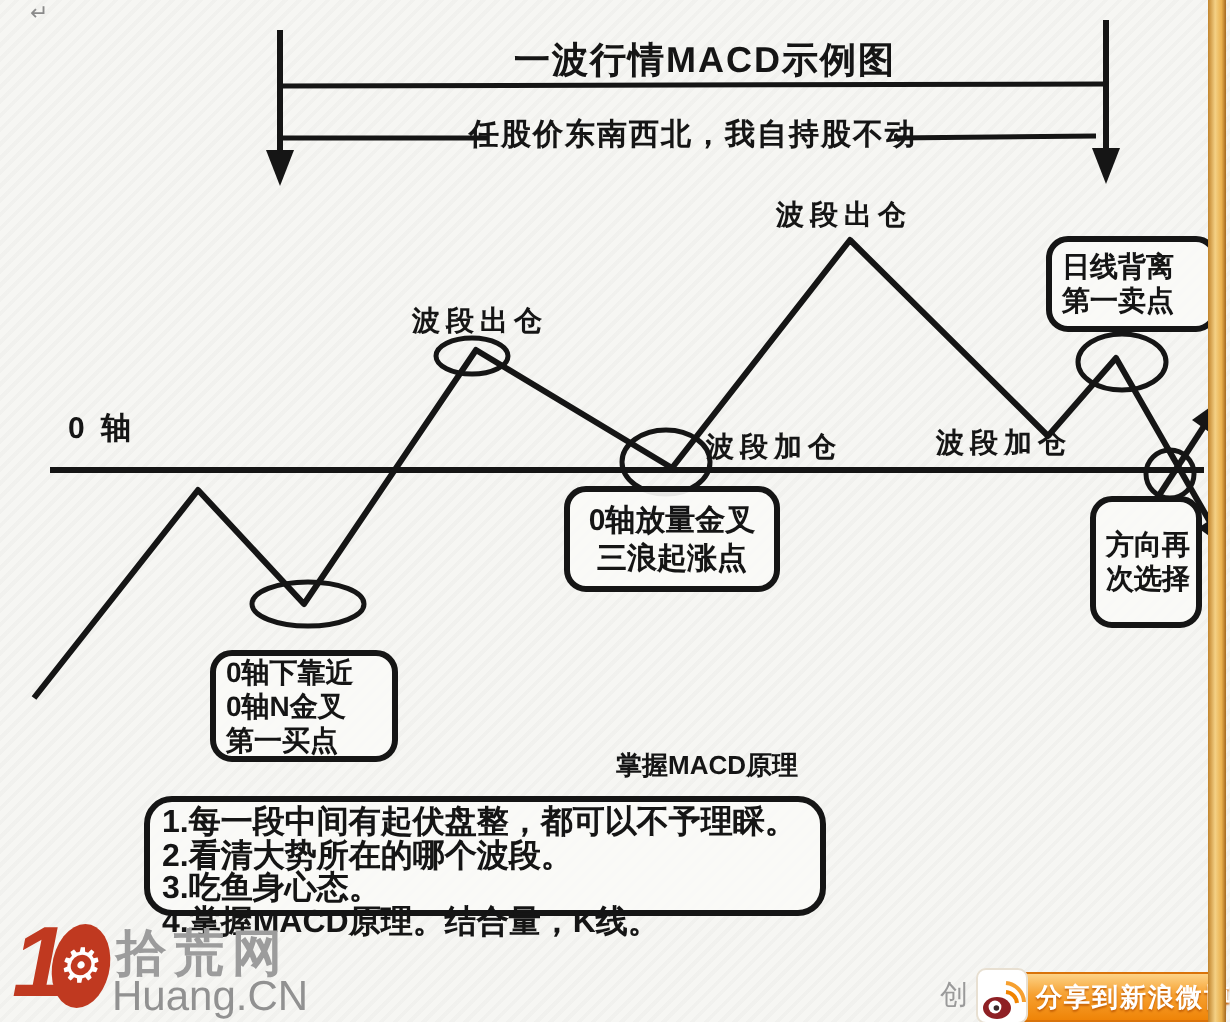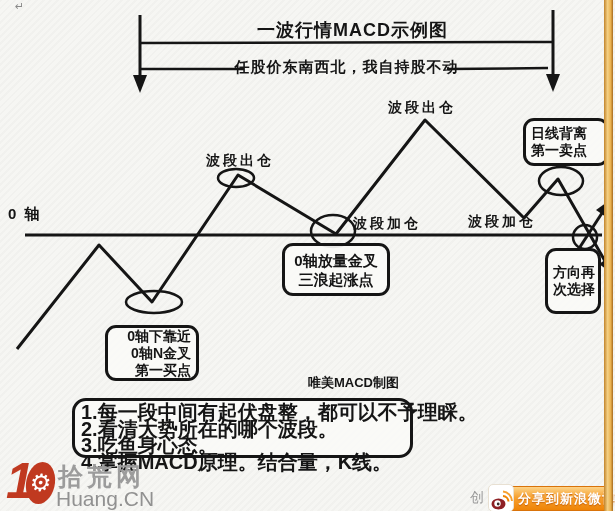--- a/index.html
+++ b/index.html
@@ -11,43 +11,43 @@
   .stage {
     position:relative; width:615px; height:511px;
     background-color:#f6f6f3;
     background-image:repeating-linear-gradient(135deg, rgba(0,0,0,0.02) 0 2px, rgba(255,255,255,0) 2px 5px);
   }
   .draw { position:absolute; left:0; top:0; }
   .abs { position:absolute; }
   .pilcrow { left:15px; top:0; font-size:11px; color:#8a8a8a; }
   .title { left:140px; top:18px; width:413px; text-align:center; font-size:18px; font-weight:bold; letter-spacing:1px;padding-left:12px; }
   .subtitle { left:140px; top:58px; width:413px; text-align:center; font-size:15px; font-weight:bold; letter-spacing:1px; }
-  .zero-label { left:8px; top:205px; font-size:15px; font-weight:bold; letter-spacing:2px; }
+  .zero-label { left:34px; top:205px; font-size:15px; font-weight:bold; letter-spacing:2px; }
   .lbl { font-size:14px; font-weight:bold; letter-spacing:3px; white-space:nowrap; }
   .lbl-exit1 { left:206px; top:152px; }
   .lbl-exit2 { left:388px; top:99px; }
   .lbl-add1  { left:353px; top:215px; }
   .lbl-add2  { left:468px; top:213px; }
   .bubble {
     border:3px solid #151515; border-radius:11px;
     background:rgba(250,250,247,0.92);
     font-size:14px; font-weight:bold; line-height:17px;
     display:flex; flex-direction:column; justify-content:center;
     padding:2px 5px; white-space:nowrap;
   }
-  .box-buy1 { left:105px; top:325px; width:94px; height:56px;text-align:right; }
+  .box-buy1 { left:105px; top:325px; width:94px; height:56px; }
   .box-gold { left:282px; top:243px; width:108px; height:53px; font-size:15px; line-height:19px;align-items:center; }
   .box-sell1 { left:523px; top:118px; width:86px; height:48px; }
   .box-dir { left:545px; top:248px; width:56px; height:66px; }
   .credit { left:308px; top:374px; font-size:13px; font-weight:bold; }
   .box-notes {
     left:72px; top:398px; width:341px; height:60px;
     border:3px solid #151515; border-radius:14px;
     background:rgba(250,250,247,0.92);
-    font-size:20px; font-weight:bold; line-height:16.5px;
+    font-size:16px; font-weight:bold; line-height:16.5px;
     padding:3px 6px; white-space:nowrap;
   }
   .logo { left:4px; top:456px; width:150px; height:55px; z-index:5; }
   .logo-one {
     position:absolute; left:2px; top:0px;
     font-size:50px; font-weight:bold; font-style:italic; color:#c03920; line-height:50px;
   }
   .logo-gear {
     position:absolute; left:22px; top:6px; width:29px; height:42px;
     background:#c03920; border-radius:50%;
@@ -130,21 +130,21 @@
   </div>
   <div class="abs bubble box-sell1">
     <span>日线背离</span>
     <span>第一卖点</span>
   </div>
   <div class="abs bubble box-dir">
     <span>方向再</span>
     <span>次选择</span>
   </div>
 
-  <div class="abs credit">唯美MACD制图</div>
+  <div class="abs credit">掌握MACD原理</div>
 
   <div class="abs box-notes">
     <div>1.每一段中间有起伏盘整，都可以不予理睬。</div>
     <div>2.看清大势所在的哪个波段。</div>
     <div>3.吃鱼身心态。</div>
     <div>4.掌握MACD原理。结合量，K线。</div>
   </div>
 
   <div class="abs logo">
     <span class="logo-one">1</span>

